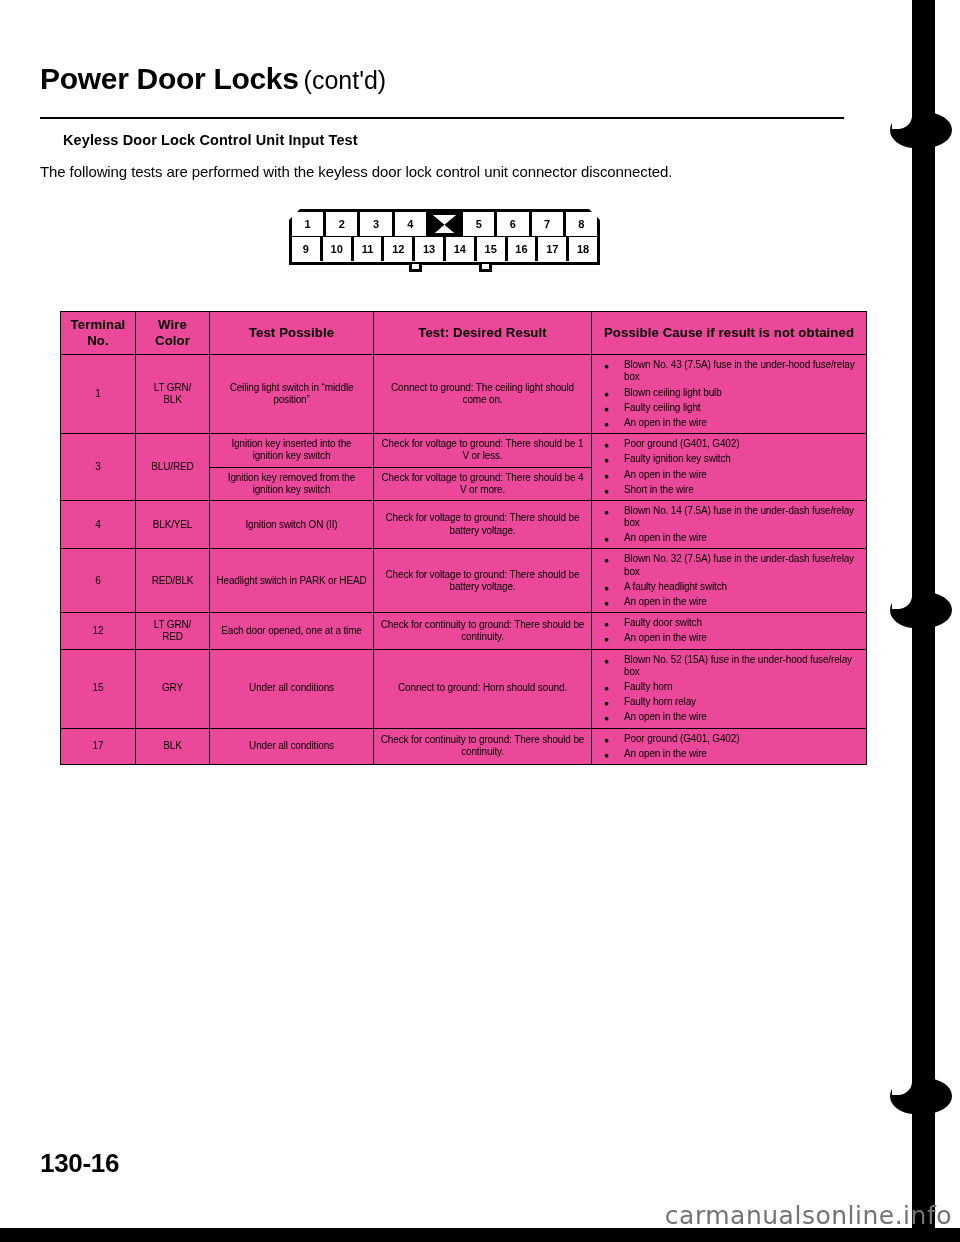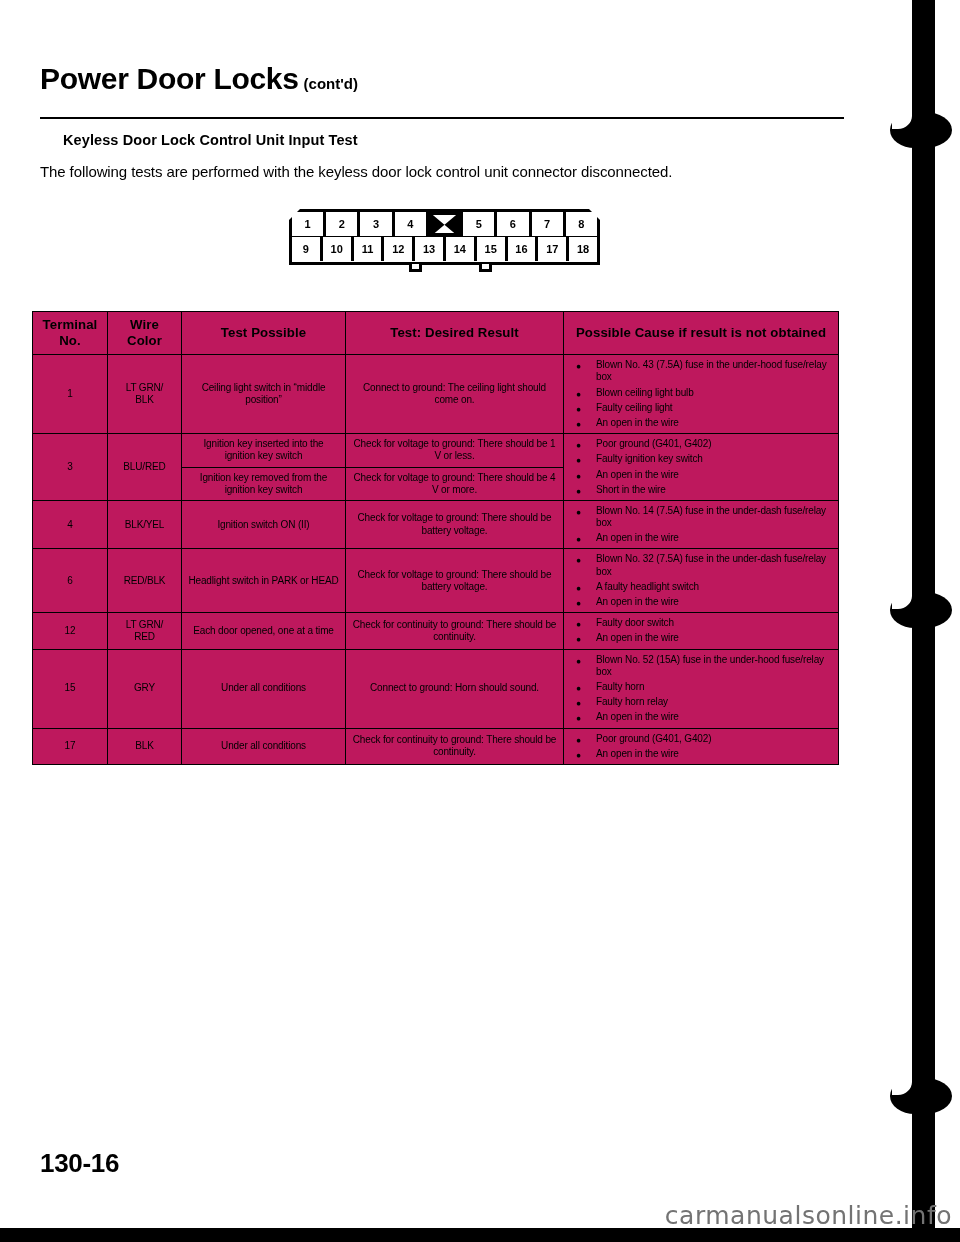--- a/index.html
+++ b/index.html
@@ -83,22 +83,22 @@
     width: 800px;
   }
   .title-main {
     display: inline;
     font-size: 30px;
     font-weight: bold;
     letter-spacing: -0.3px;
   }
   .title-contd {
     display: inline;
-    font-size: 15px;
-    font-weight: bold;
+    font-size: 25px;
+    font-weight: normal;
     padding-left: 5px;
   }
   .title-rule {
     position: absolute;
     left: 40px;
     top: 117px;
     width: 804px;
     height: 2px;
     background: #000000;
   }
@@ -198,26 +198,26 @@
     width: 13px;
     height: 13px;
     background: #fff;
   }
   .conn-corner-l { left: -1px; clip-path: polygon(0 0, 100% 0, 0 100%); }
   .conn-corner-r { right: -1px; clip-path: polygon(100% 0, 0 0, 100% 100%); }
 
   
   table.input-test {
     position: absolute;
-    left: 32px;
+    left: 60px;
     top: 311px;
     width: 806px;
     border-collapse: collapse;
     table-layout: fixed;
-    background: #be185d;
+    background: #ec4899;
   }
   table.input-test td,
   table.input-test th {
     border: 1.6px solid #000;
     vertical-align: middle;
     padding: 4px 6px;
     font-size: 10px;
     line-height: 1.22;
     letter-spacing: -0.15px;
   }

